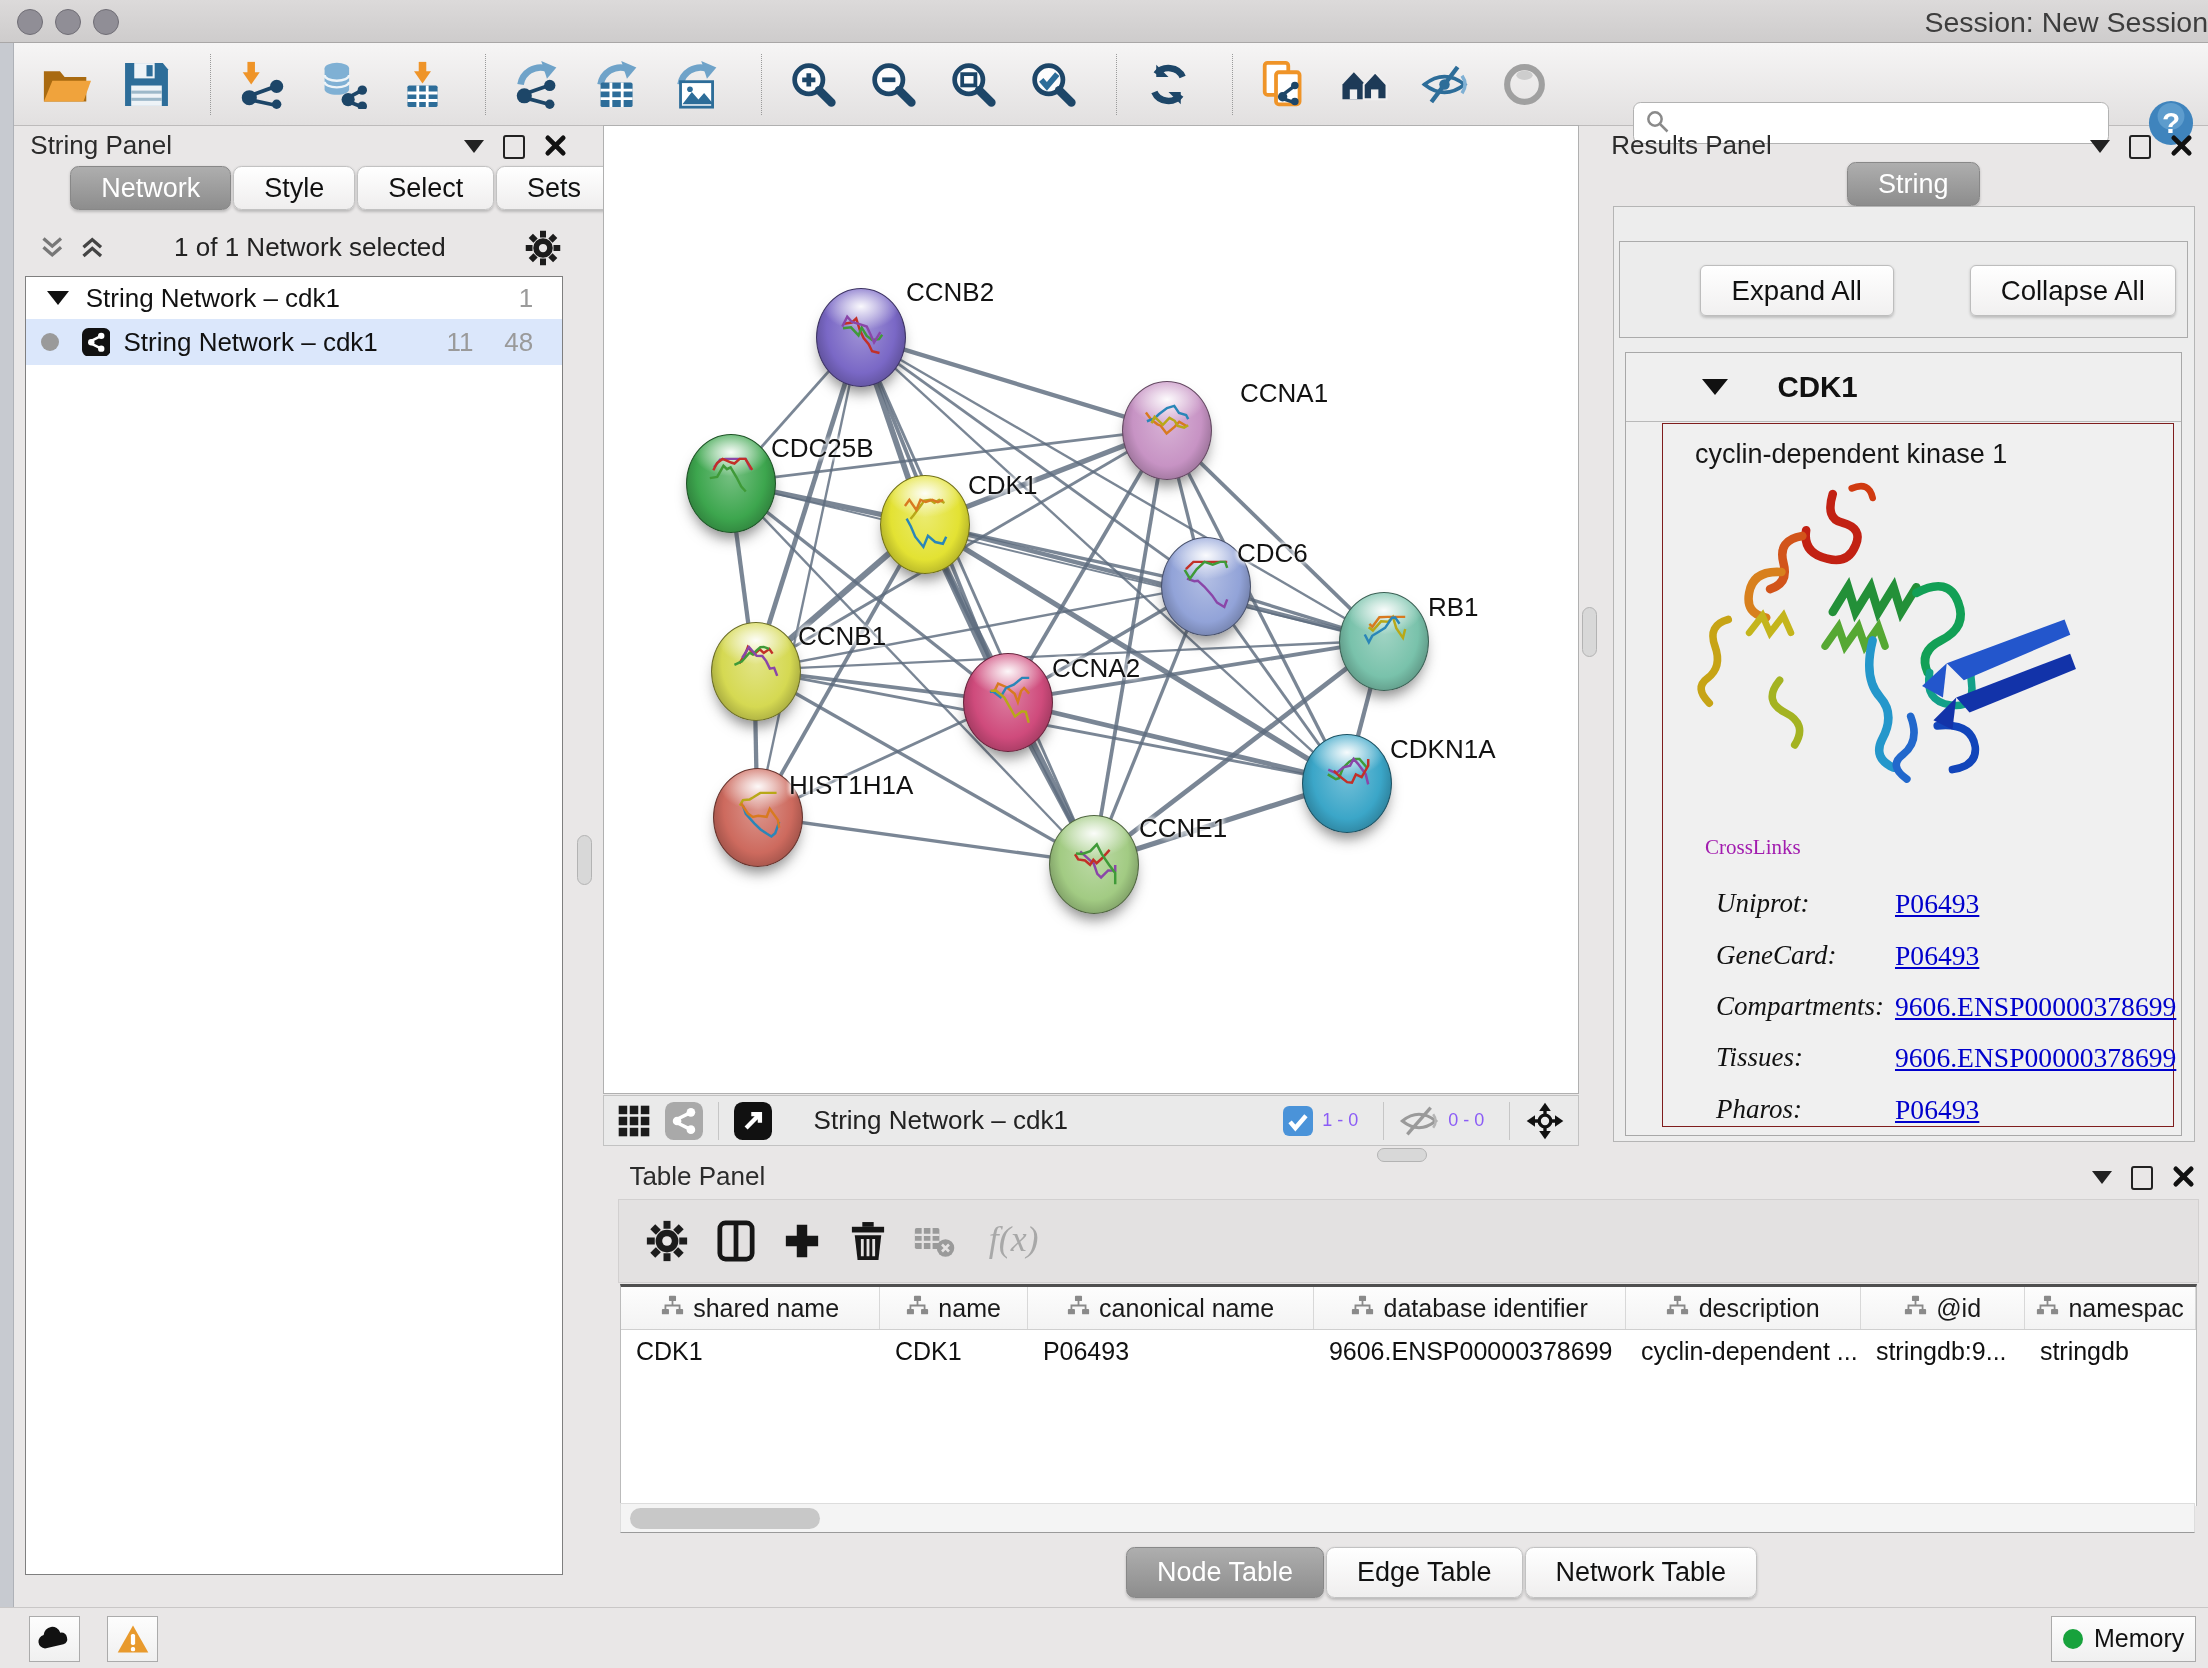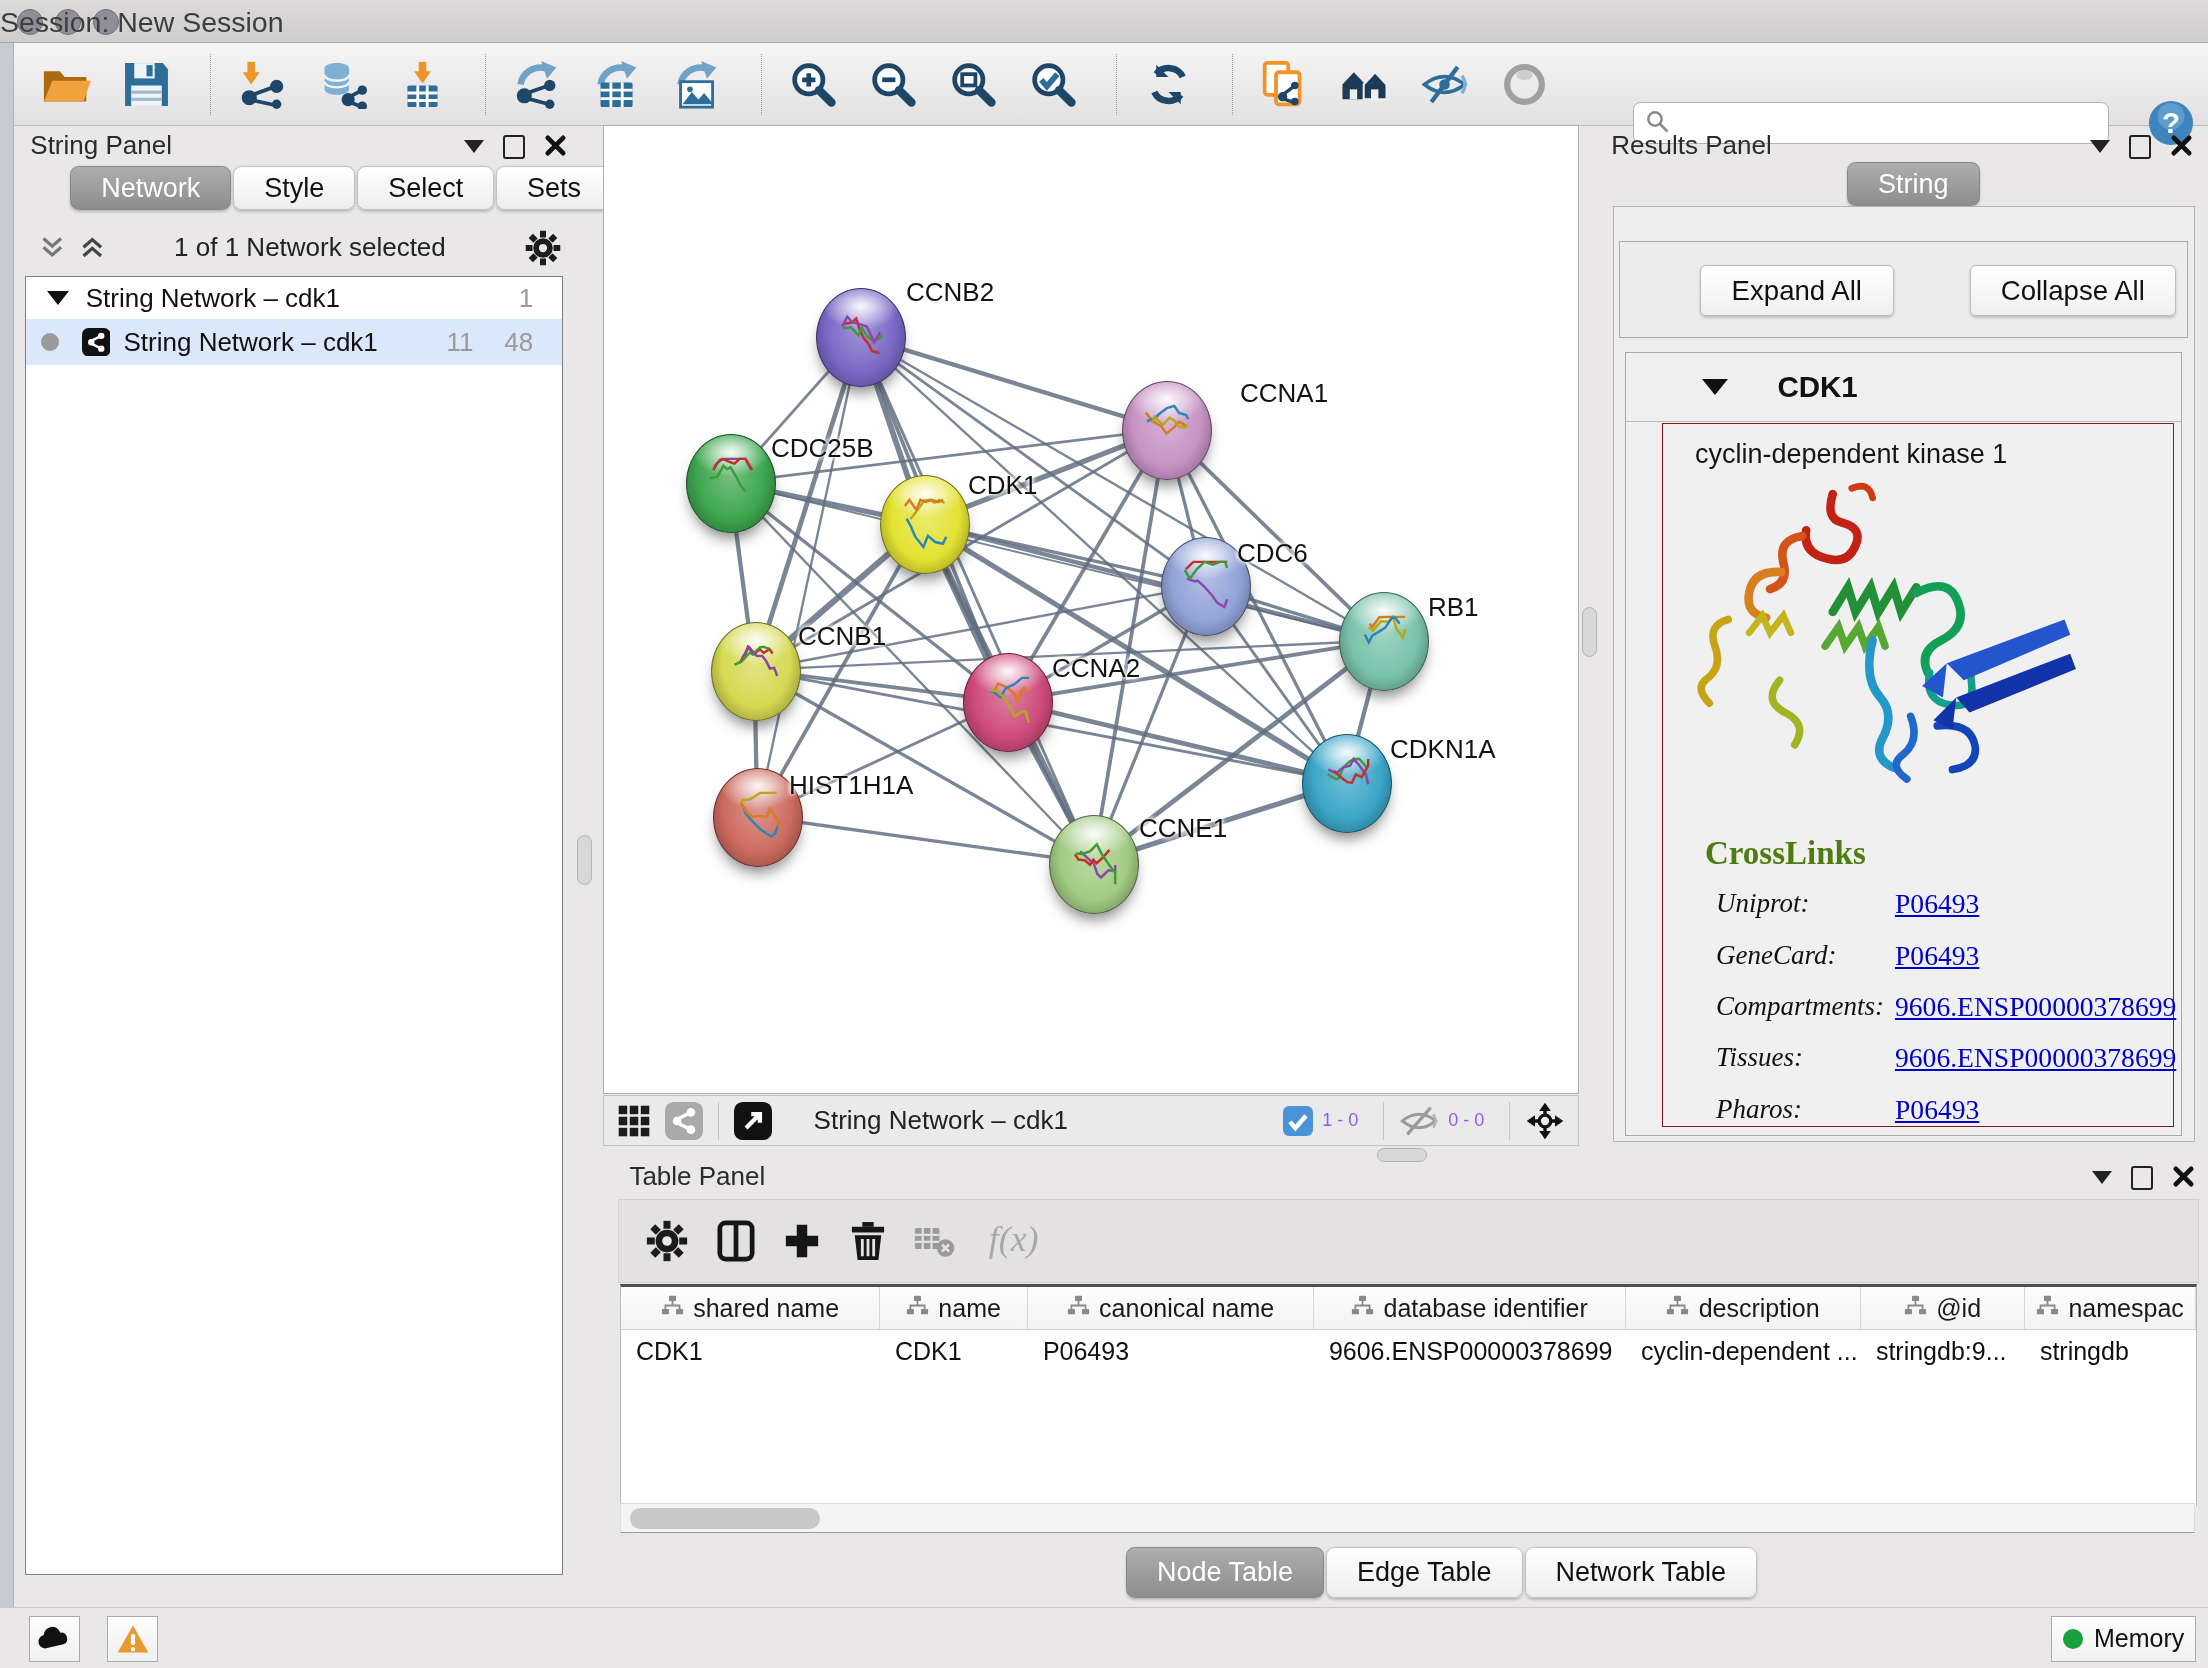--- a/index.html
+++ b/index.html
@@ -4,21 +4,21 @@
 <style>
   html,body{margin:0;padding:0;background:#bfbfbf;}
   #app{position:relative;width:2208px;height:1668px;background:#e9e7e7;overflow:hidden;
        font-family:"Liberation Sans",sans-serif;color:#1a1a1a;}
 
   
   #titlebar{position:absolute;left:0;top:0;right:0;height:42px;
     background:linear-gradient(#dcdada,#cecccc);border-bottom:1px solid #a9a7a7;}
   .tl{position:absolute;top:8.6px;width:24px;height:24px;border-radius:50%;
     background:#908e96;border:1px solid #6f6d75;}
-  #win-title{position:absolute;left:0;right:0;top:5.7px;text-align:left;font-size:28.5px;color:#3d3d3d;}
+  #win-title{position:absolute;left:0;right:0;top:5.7px;text-align:right;font-size:28.5px;color:#3d3d3d;}
 
   
   #toolbar{position:absolute;left:0;top:43px;right:0;height:82px;
     background:linear-gradient(#f6f5f5,#e2e0e0);border-bottom:1px solid #bdbbbb;}
   #toolbar-icons{position:absolute;left:40px;top:0;height:100%;display:flex;align-items:center;}
   .tbtn{width:53px;height:53px;margin-right:27px;display:flex;align-items:center;justify-content:center;}
   .tbtn svg{width:49px;height:49px;}
   .tsep{height:61px;margin:0 25px 0 9.5px;border-left:1.9px dotted #9a9a9a;}
   #search-box{position:absolute;left:1633px;top:59px;width:476px;height:42px;background:#fff;
     border:1px solid #b2b2b2;border-radius:7.6px;display:flex;align-items:center;padding-left:11.4px;box-sizing:border-box;}
@@ -92,21 +92,21 @@
     background:#efefef;box-sizing:border-box;}
   #rp-entry-head{position:absolute;left:0;top:0;right:0;height:68px;border-bottom:1.9px solid #b9b9b9;
     display:flex;align-items:center;}
   #rp-entry-head .tri{width:0;height:0;border-left:13.3px solid transparent;border-right:13.3px solid transparent;
     border-top:16px solid #111;margin-left:76px;}
   #rp-entry-name{font-size:29.5px;font-weight:bold;margin-left:49px;color:#111;}
   #rp-inner{position:absolute;left:7.6px;top:70px;right:7.6px;bottom:7.6px;background:#f0f0f0;border:1px solid #7f1d1d;margin-left:28px;}
   #rp-desc{position:absolute;left:32px;top:15px;font-size:27px;color:#161616;}
   #rp-structure{position:absolute;left:27px;top:53px;}
   .clx{font-family:"Liberation Serif",serif;}
-  #cl-title{position:absolute;left:42px;top:411px;font-size:33px;font-weight:bold;color:#4d7c0f;}
+  #cl-title{position:absolute;left:42px;top:411px;font-size:21px;font-weight:normal;color:#a21caf;}
   .clrow{position:absolute;left:53px;font-size:27px;color:#111;font-style:italic;}
   .clvalue{position:absolute;left:232px;color:#0000cc;text-decoration:underline;font-size:27.6px;}
 
   
   #table-panel{position:absolute;left:618px;top:1155px;width:1581px;height:455px;}
   #tp-title{position:absolute;left:11.4px;top:5.7px;}
   #tp-winicons{right:3.8px;top:9.5px;}
   #tp-toolbar{position:absolute;left:0;top:44px;width:100%;height:84px;background:#e3e1e1;
     border:1px solid #d2d0d0;box-sizing:border-box;display:flex;align-items:center;padding-left:27px;gap:28.5px;}
   .tp-ic{display:flex;align-items:center;justify-content:center;}

